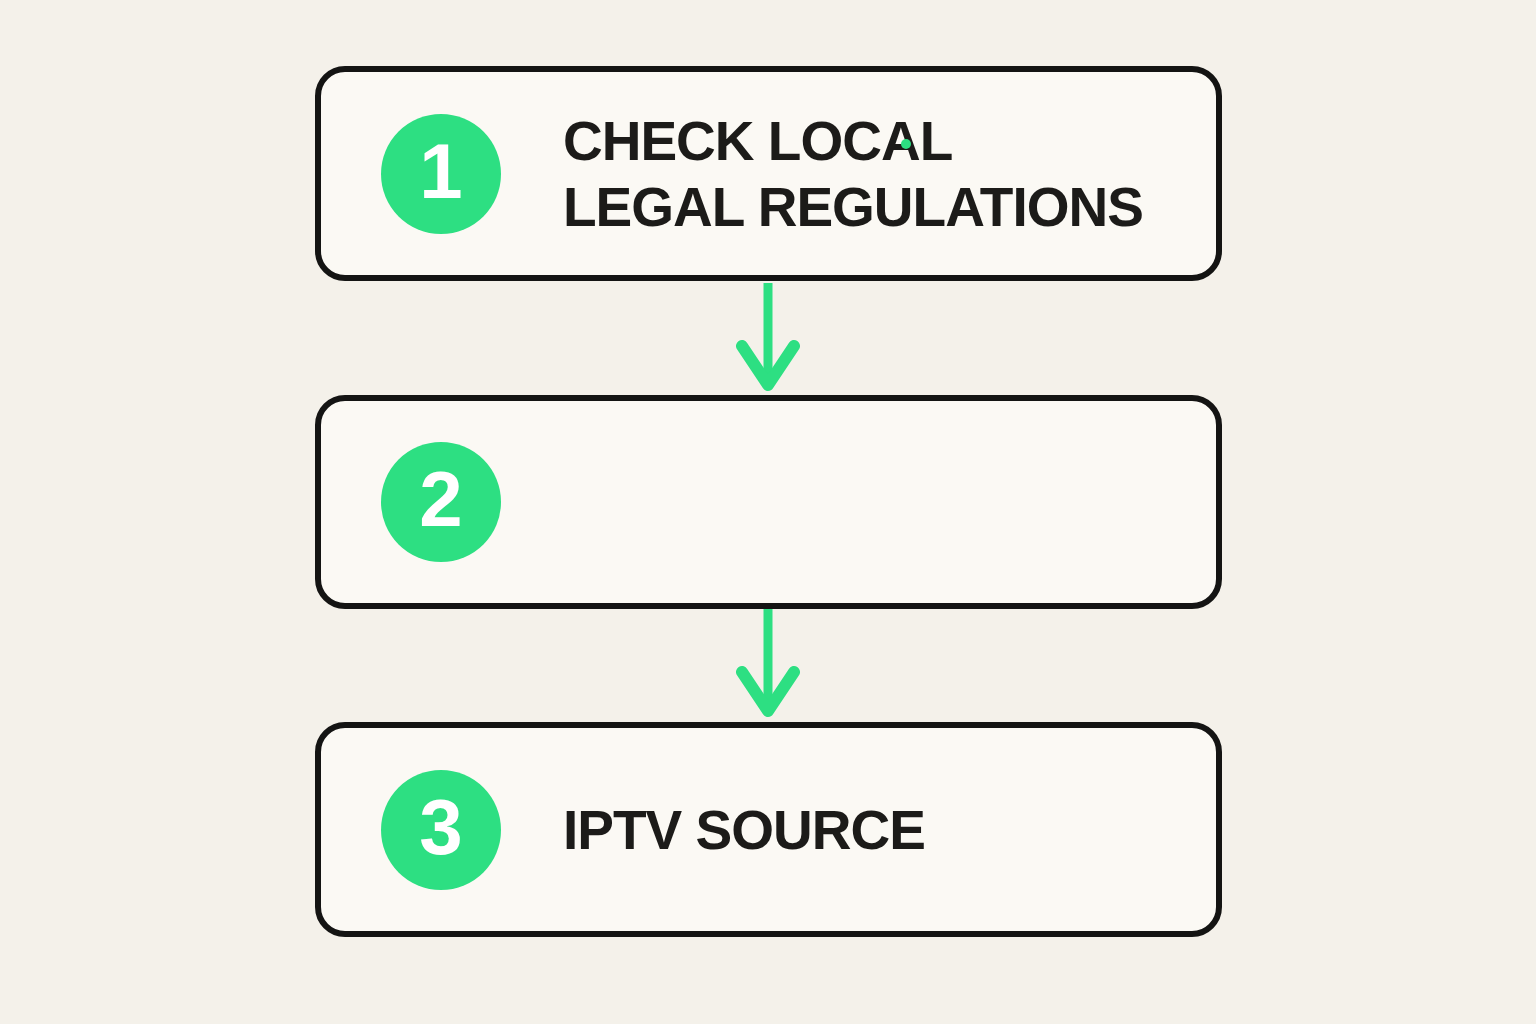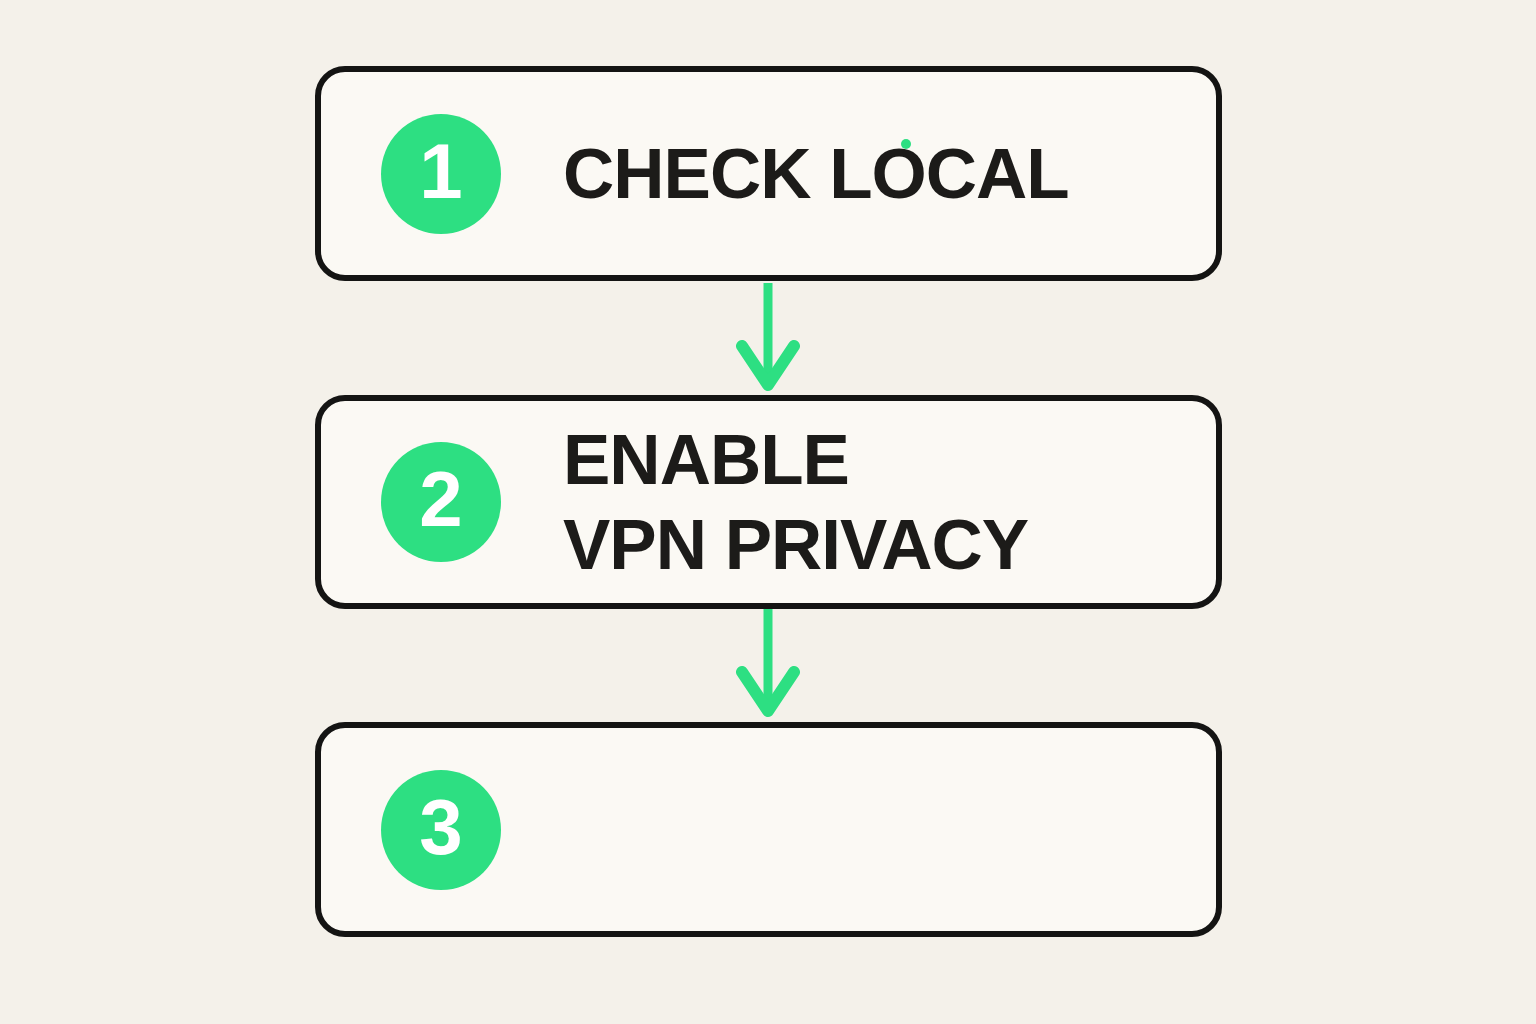--- a/index.html
+++ b/index.html
@@ -41,21 +41,21 @@
     align-items: center;
     justify-content: center;
     font-size: 78px;
     font-weight: bold;
     line-height: 1;
     padding-bottom: 6px;
   }
   .label {
     margin-left: 62px;
     color: #1c1b19;
-    font-size: 71px;
+    font-size: 55px;
     font-weight: bold;
     letter-spacing: -1px;
     line-height: 1.2;
     text-transform: uppercase;
     white-space: nowrap;
   }
   .connector {
     position: absolute;
     left: 736px;
     width: 64px;
@@ -78,50 +78,48 @@
 <body>
 
 <div class="canvas">
 
   <div class="step-box pos-1">
     <div class="badge">
       <span>1</span>
     </div>
     <div class="label">
       <div>CHECK LOCAL</div>
+      <div>LEGAL REGULATIONS</div>
     </div>
   </div>
 
   <div class="dot-artifact"></div>
 
   <div class="connector gap-1">
     <svg viewBox="0 0 64 110" fill="none" xmlns="http://www.w3.org/2000/svg">
       <line x1="32" y1="0" x2="32" y2="98" stroke="#2ddf82" stroke-width="9"></line>
       <polyline points="6,63 32,102 58,63" stroke="#2ddf82" stroke-width="12" stroke-linecap="round" stroke-linejoin="round" fill="none"></polyline>
     </svg>
   </div>
 
   <div class="step-box pos-2">
     <div class="badge">
       <span>2</span>
     </div>
-    <div class="label">
-      <div>ENABLE</div>
-      <div>VPN PRIVACY</div>
-    </div>
   </div>
 
   <div class="connector gap-2">
     <svg viewBox="0 0 64 110" fill="none" xmlns="http://www.w3.org/2000/svg">
       <line x1="32" y1="0" x2="32" y2="98" stroke="#2ddf82" stroke-width="9"></line>
       <polyline points="6,63 32,102 58,63" stroke="#2ddf82" stroke-width="12" stroke-linecap="round" stroke-linejoin="round" fill="none"></polyline>
     </svg>
   </div>
 
   <div class="step-box pos-3">
     <div class="badge">
       <span>3</span>
     </div>
     <div class="label">
+      <div>IPTV SOURCE</div>
     </div>
   </div>
 
 </div>
 
 </body></html>

